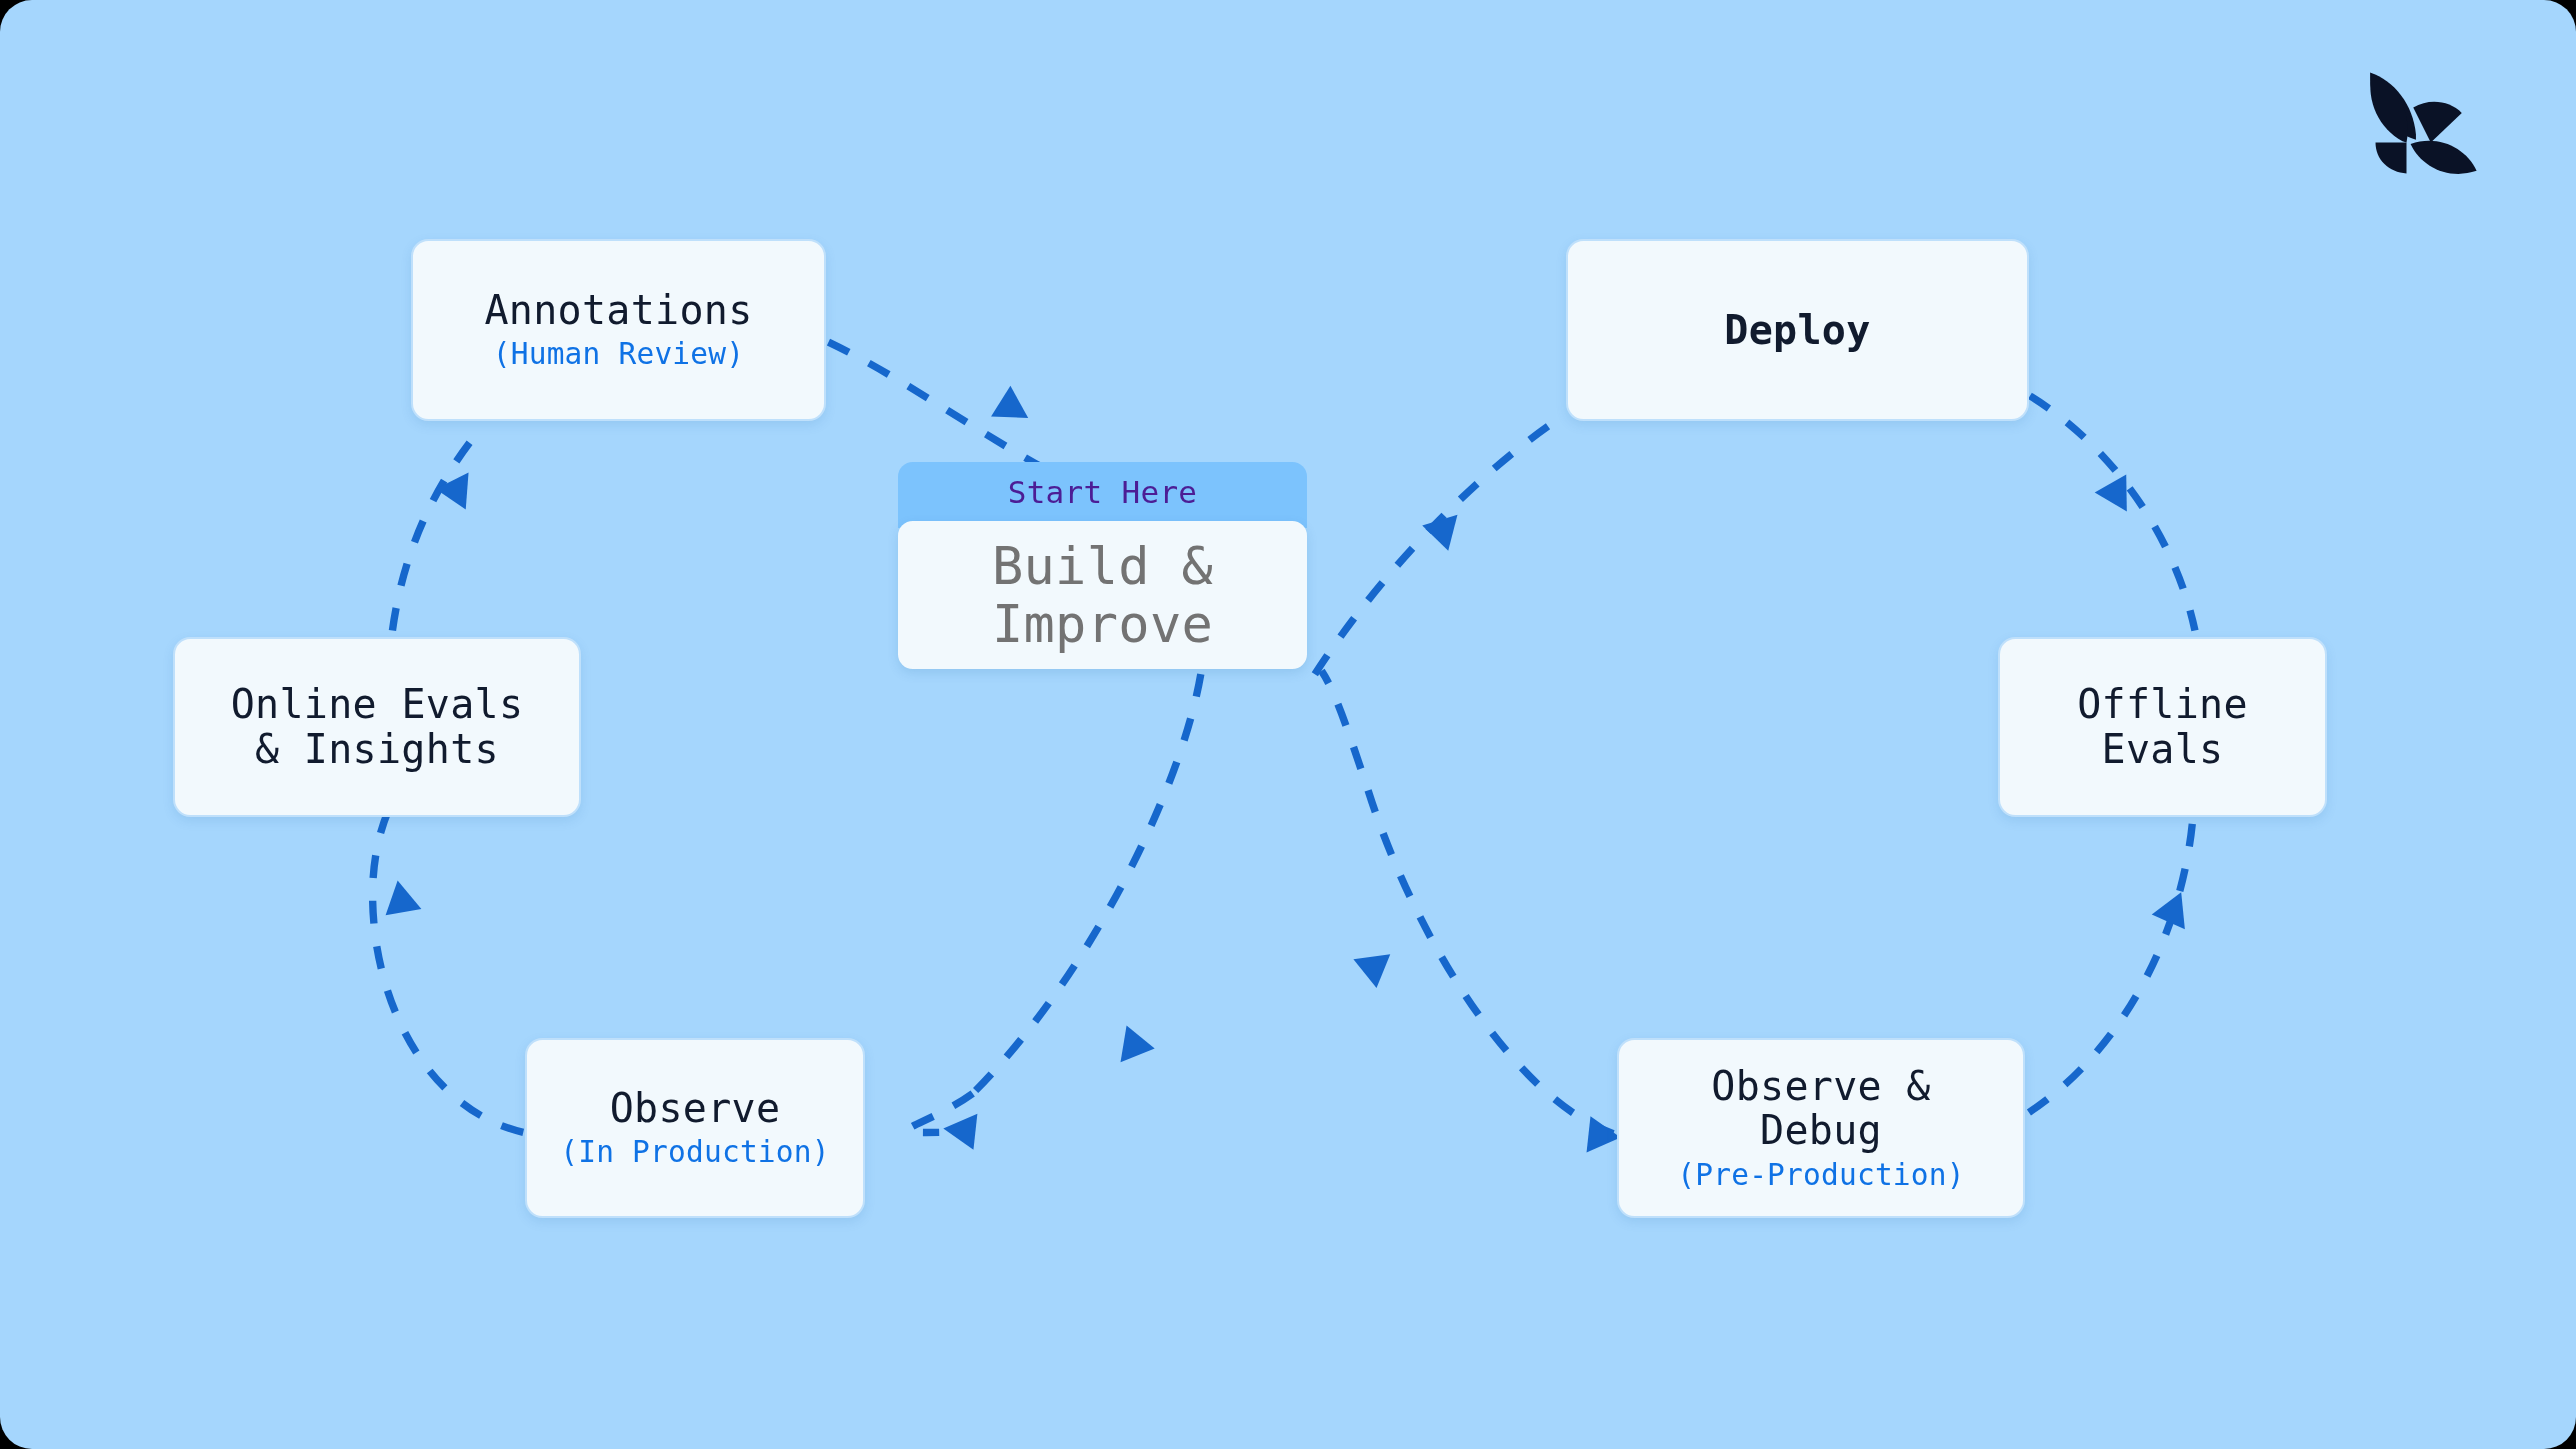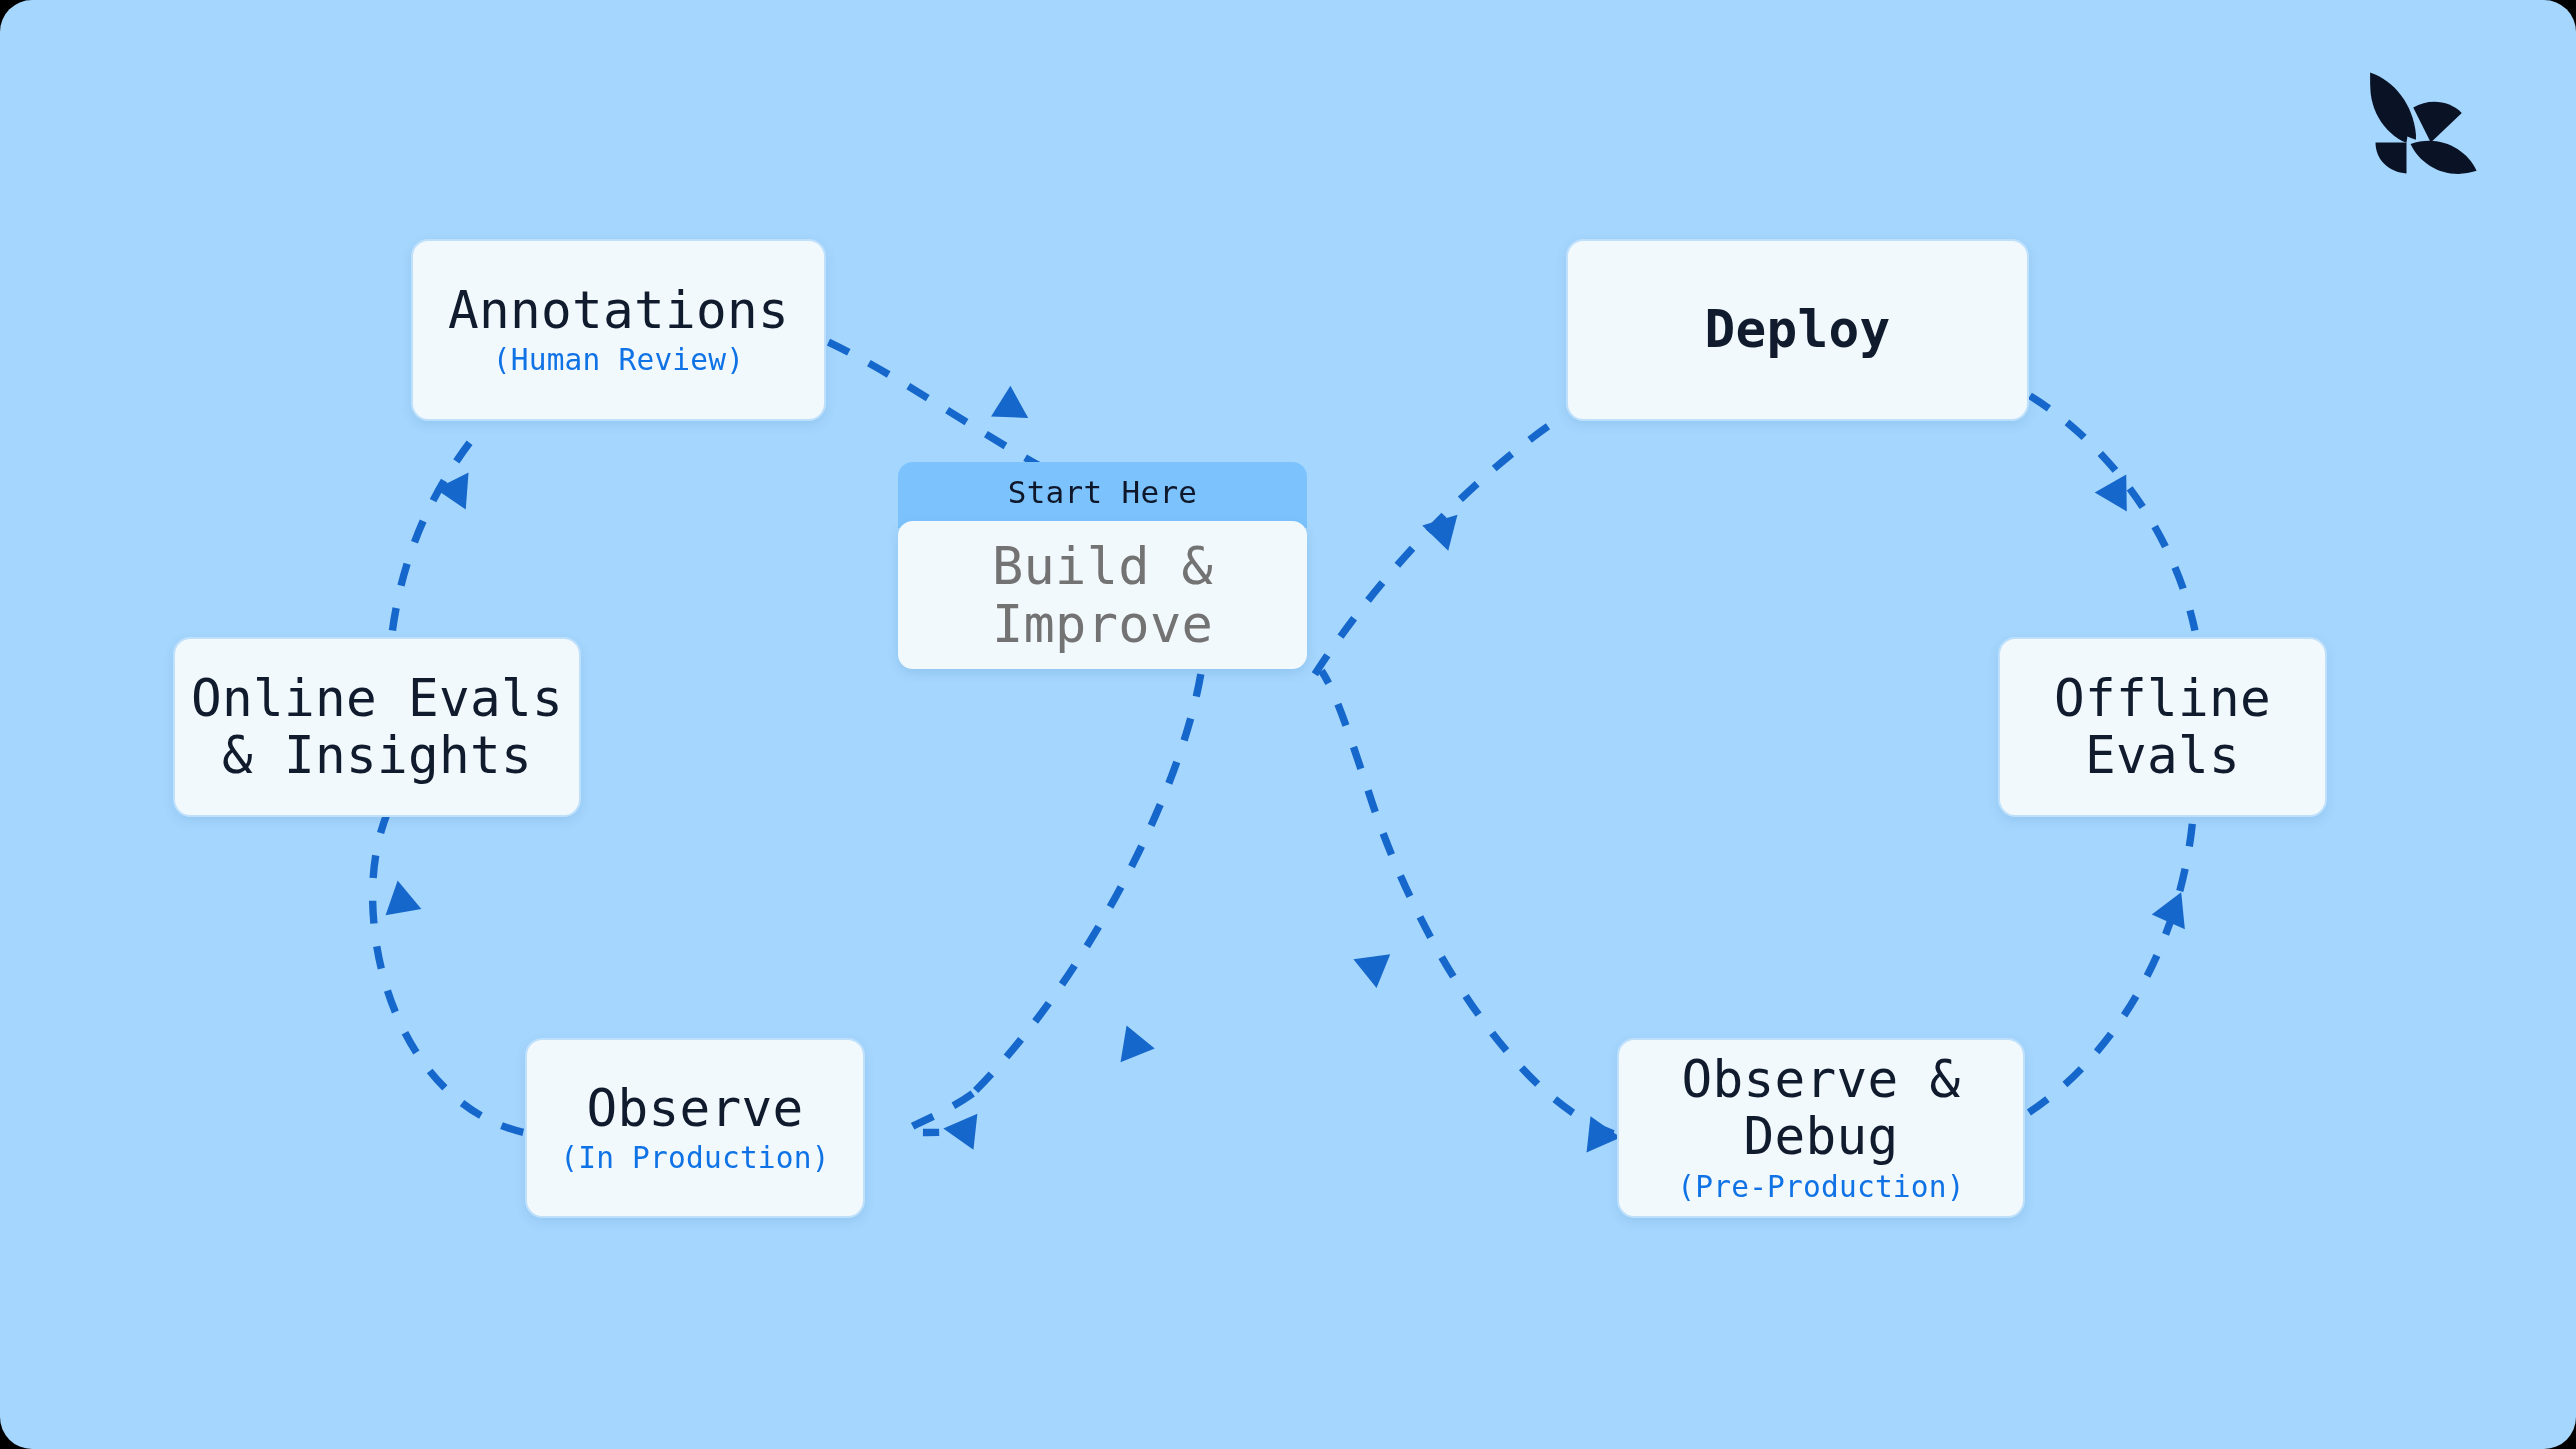--- a/index.html
+++ b/index.html
@@ -53,21 +53,21 @@
     border-radius: 17.4px;
     box-shadow: 0 4px 10.7px rgba(40,110,170,0.13);
     display: flex;
     flex-direction: column;
     align-items: center;
     justify-content: center;
     text-align: center;
   }
   .node .title {
     color: #111b2e;
-    font-size: 51px;
+    font-size: 40px;
     line-height: 1.12;
     letter-spacing: 0.3px;
     white-space: pre-line;
   }
   .node .sub {
     color: #0f72e5;
     font-size: 29.5px;
     line-height: 1.15;
     letter-spacing: 0.2px;
     margin-top: 5.4px;
@@ -92,21 +92,21 @@
     z-index: 3;
   }
   #start-here-tab {
     box-sizing: border-box;
     background: #7cc3fd;
     border-radius: 14.8px 14.8px 0 0;
     height: 66px;
     display: flex;
     align-items: center;
     justify-content: center;
-    color: #0f172a;
+    color: #4c1d95;
     font-size: 31px;
     letter-spacing: 0.3px;
     padding-bottom: 5.4px;
   }
   #node-build {
     box-sizing: border-box;
     background: #f2f9fd;
     border-radius: 14.8px;
     box-shadow: 0 4px 10.7px rgba(40,110,170,0.16);
     height: 148px;

